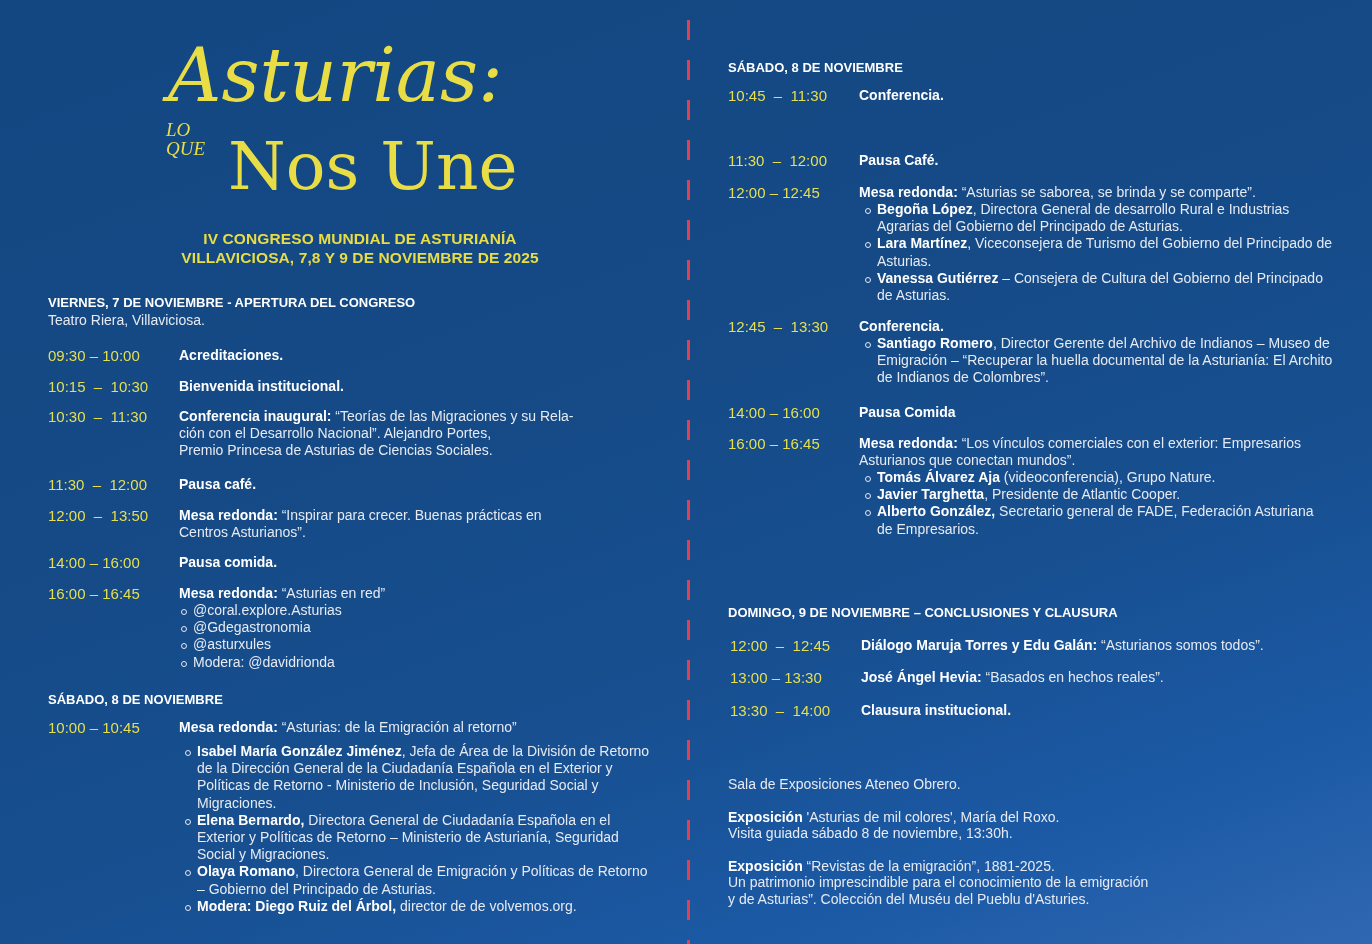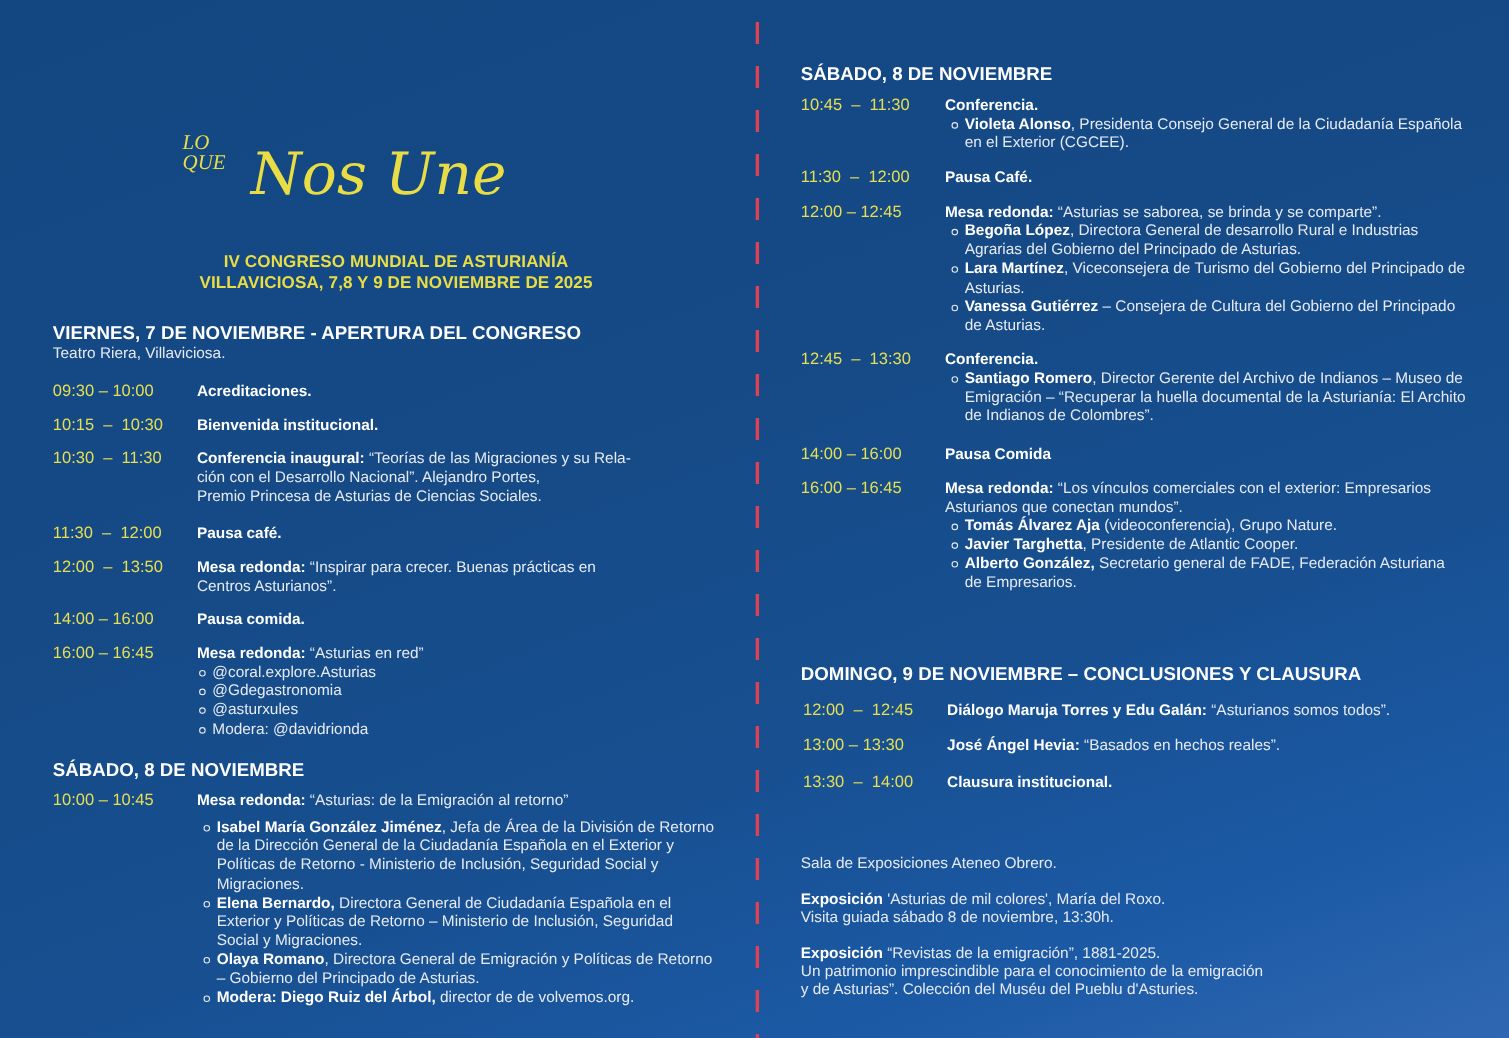--- a/index.html
+++ b/index.html
@@ -21,34 +21,34 @@
     font-family: "DejaVu Serif", "Liberation Serif", serif; font-style: italic;
     font-size: 74px; color: #e9dd45; letter-spacing: 0px; white-space: nowrap;
   }
   .title-lo {
     position: absolute; left: 16px; top: 96px;
     font-family: "Liberation Serif", "DejaVu Serif", serif; font-size: 19px; line-height: 19px;
     color: #e9dd45; font-style: italic;
   }
   .title-line2 {
     position: absolute; left: 78px; top: 104px;
-    font-family: "DejaVu Serif", "Liberation Serif", serif; font-style: italic;
-    font-size: 53px; color: #e9dd45; white-space: nowrap;
+    font-family: "DejaVu Serif", "Liberation Serif", serif; 
+    font-size: 66px; color: #e9dd45; white-space: nowrap;
   }
   .title-sub {
     position: absolute; left: 0; width: 420px; text-align: center;
     font-family: "Liberation Sans", sans-serif; font-weight: bold; font-size: 15.5px;
     color: #e9dd45; letter-spacing: 0.1px; white-space: nowrap;
   }
   .sub1 { top: 206px; }
   .sub2 { top: 225px; }
 
   
   .section { position: absolute; font-family: "Liberation Sans", sans-serif; }
-  .sec-title { font-weight: bold; font-size: 17px; color: #ffffff; line-height: 18px; white-space: nowrap; }
+  .sec-title { font-weight: bold; font-size: 13px; color: #ffffff; line-height: 18px; white-space: nowrap; }
   .sec-place { font-size: 14px; color: #e6eaf2; line-height: 17px; }
   .row { position: absolute; display: flex; font-family: "Liberation Sans", sans-serif; }
   .time { width: 131px; flex: none; color: #e6df52; font-size: 15px; line-height: 17px; white-space: pre; }
   .body { font-size: 14px; line-height: 17px; color: #e6eaf2; }
   .body b { color: #ffffff; }
   ul.speakers { list-style: none; margin-left: 4px; }
   ul.speakers li { position: relative; padding-left: 14px; font-size: 14px; line-height: 17.2px; }
   ul.speakers li::before {
     content: ""; position: absolute; left: 2px; top: 7px; width: 4px; height: 4px;
     border: 1px solid #e6eaf2; border-radius: 50%;
@@ -56,20 +56,21 @@
   .act-title { font-weight: bold; font-size: 15.5px; color: #fff; line-height: 18px; }
   .act-line { font-size: 14px; color: #e6eaf2; line-height: 16.5px; }
   .act-line b { color: #fff; }
 </style>
 </head>
 <body>
 
 <div class="divider"></div>
 
 <div class="title-block">
+  <div class="title-line1">Asturias:</div>
   <div class="title-lo">
     <div>LO</div>
     <div>QUE</div>
   </div>
   <div class="title-line2">Nos Une</div>
   <div class="title-sub sub1">IV CONGRESO MUNDIAL DE ASTURIANÍA</div>
   <div class="title-sub sub2">VILLAVICIOSA, 7,8 Y 9 DE NOVIEMBRE DE 2025</div>
 </div>
 
 <div class="section" style="left:48px; top:294px;">
@@ -123,37 +124,34 @@
 
 <div class="section" style="left:48px; top:691px;">
   <div class="sec-title">SÁBADO, 8 DE NOVIEMBRE</div>
 </div>
 <div class="row" style="left:48px; top:719px;">
   <div class="time">10:00 – 10:45</div>
   <div class="body" style="width:480px;">
     <b>Mesa redonda:</b><span> “Asturias: de la Emigración al retorno”</span>
     <ul class="speakers" style="margin-top:7px; width:470px;">
       <li><b>Isabel María González Jiménez</b><span>, Jefa de Área de la División de Retorno de la Dirección General de la Ciudadanía Española en el Exterior y Políticas de Retorno - Ministerio de Inclusión, Seguridad Social y Migraciones.</span></li>
-      <li><b>Elena Bernardo,</b><span> Directora General de Ciudadanía Española en el Exterior y Políticas de Retorno – Ministerio de Inclusión, Seguridad Social y Migraciones.</span></li>
+      <li><b>Elena Bernardo,</b><span> Directora General de Ciudadanía Española en el Exterior y Políticas de Retorno – Ministerio de Asturianía, Seguridad Social y Migraciones.</span></li>
       <li><b>Olaya Romano</b><span>, Directora General de Emigración y Políticas de Retorno – Gobierno del Principado de Asturias.</span></li>
       <li><b>Modera: Diego Ruiz del Árbol,</b><span> director de de volvemos.org.</span></li>
     </ul>
   </div>
 </div>
 
 <div class="section" style="left:728px; top:59px;">
   <div class="sec-title">SÁBADO, 8 DE NOVIEMBRE</div>
 </div>
 <div class="row" style="left:728px; top:87px;">
   <div class="time">10:45  –  11:30</div>
   <div class="body" style="width:480px;">
     <b>Conferencia.</b>
-    <ul class="speakers">
-      <li><b>Violeta Alonso</b><span>, Presidenta Consejo General de la Ciudadanía Española en el Exterior (CGCEE).</span></li>
-    </ul>
   </div>
 </div>
 <div class="row" style="left:728px; top:152px;">
   <div class="time">11:30  –  12:00</div>
   <div class="body"><b>Pausa Café.</b></div>
 </div>
 <div class="row" style="left:728px; top:184px;">
   <div class="time">12:00 – 12:45</div>
   <div class="body" style="width:480px;">
     <b>Mesa redonda:</b><span> “Asturias se saborea, se brinda y se comparte”.</span>

